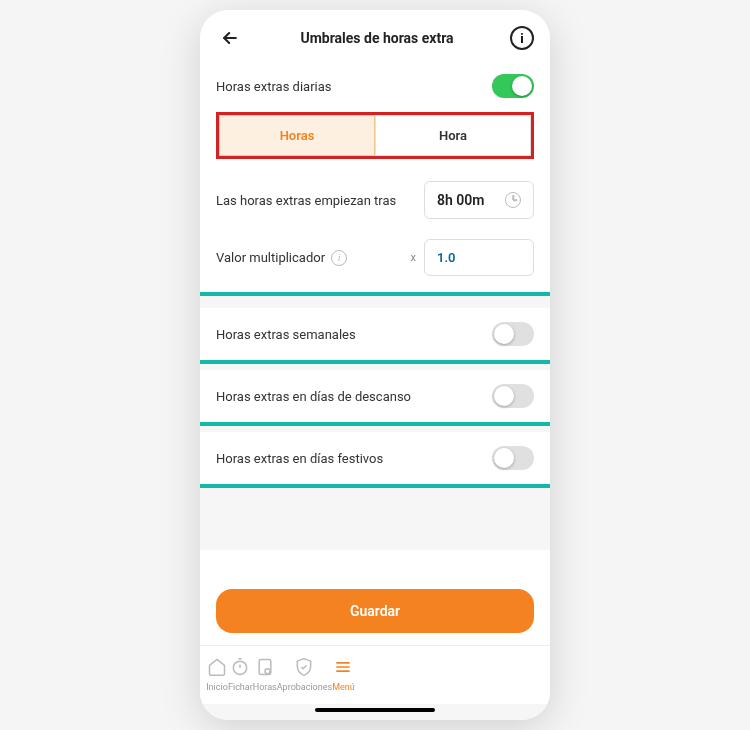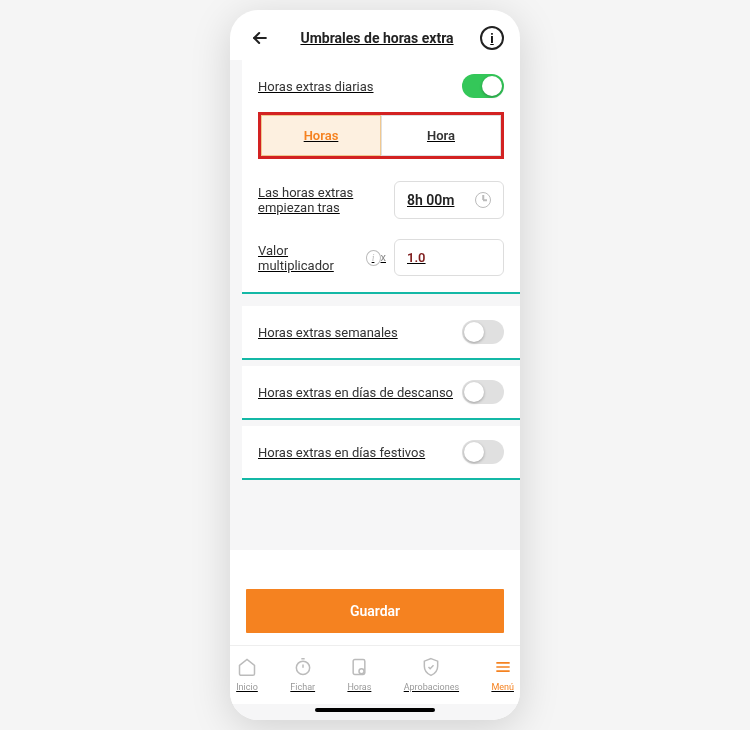--- a/index.html
+++ b/index.html
@@ -1,48 +1,48 @@
 <!DOCTYPE html>
 <html><head>
   <meta charset="utf-8">
   <style>
     * { margin: 0; padding: 0; box-sizing: border-box; font-family: -apple-system, BlinkMacSystemFont, "Segoe UI", Roboto, sans-serif; }
     body { background: #f5f5f5; display: flex; justify-content: center; padding: 10px; }
-    .phone { width: 290px; background: #fff; border-radius: 28px; box-shadow: 0 8px 40px rgba(0,0,0,0.15); overflow: hidden; display: flex; flex-direction: column; height: 710px; position: relative; text-decoration: underline; }
+    .phone { width: 350px; background: #fff; border-radius: 28px; box-shadow: 0 8px 40px rgba(0,0,0,0.15); overflow: hidden; display: flex; flex-direction: column; height: 710px; position: relative; }
     .header { display: flex; align-items: center; padding: 14px 16px 8px; }
     .back-btn { width: 28px; height: 28px; display: flex; align-items: center; justify-content: center; cursor: pointer; }
     .title-wrap { flex: 1; text-align: center; }
     .title { font-size: 14px; font-weight: 700; color: #222; }
     .subtitle { font-size: 11px; color: #666; margin-top: 1px; }
     .info-btn { width: 24px; height: 24px; border: 2px solid #222; border-radius: 50%; display: flex; align-items: center; justify-content: center; font-size: 13px; font-weight: 700; cursor: pointer; }
     .content { flex: 1; background: #f6f6f7; overflow-y: auto; display: flex; flex-direction: column; }
-    .section { background: #fff; border-bottom: 2px solid #14b8a6; margin-left: 12px; }
+    .section { background: #fff; border-bottom: 4px solid #14b8a6; }
     .row { display: flex; align-items: center; justify-content: space-between; padding: 14px 16px; }
     .row-label { font-size: 13px; color: #333; display: flex; align-items: center; gap: 6px; }
     .toggle { position: relative; width: 42px; height: 24px; background: #e0e0e0; border-radius: 12px; cursor: pointer; transition: background .2s; }
     .toggle.on { background: #34c759; }
     .toggle::after { content: ""; position: absolute; top: 2px; left: 2px; width: 20px; height: 20px; background: #fff; border-radius: 50%; box-shadow: 0 1px 3px rgba(0,0,0,0.3); transition: transform .2s; }
     .toggle.on::after { transform: translateX(18px); }
     .tabs { display: flex; margin: 0 16px 12px; border: 3px solid #d32222; }
     .tab { flex: 1; padding: 12px 0; text-align: center; font-size: 13px; font-weight: 600; cursor: pointer; border: 1px solid #e0e0e0; }
     .tab.active { background: #fdf0e0; color: #f58220; border-color: #f0c890; }
     .tab:not(.active) { background: #fff; color: #333; }
     .field-row { display: flex; justify-content: space-between; padding: 10px 16px; }
     .field-label { font-size: 13px; color: #333; display: flex; align-items: center; gap: 6px; }
     .field-input { display: flex; align-items: center; border: 1px solid #ddd; border-radius: 6px; padding: 10px 12px; min-width: 110px; justify-content: space-between; font-size: 14px; font-weight: 600; color: #222; }
-    .field-value { border: 1px solid #ddd; border-radius: 6px; padding: 10px 12px; min-width: 110px; font-size: 13px; font-weight: 600; color: #7f1d1d; }
+    .field-value { border: 1px solid #ddd; border-radius: 6px; padding: 10px 12px; min-width: 110px; font-size: 13px; font-weight: 600; color: #0369a1; }
     .mult-x { font-size: 11px; color: #888; margin-right: 8px; }
     .info-small { width: 16px; height: 16px; border: 1.5px solid #bbb; border-radius: 50%; display: inline-flex; align-items: center; justify-content: center; font-size: 10px; color: #bbb; font-style: italic; font-family: serif; }
     .clock-icon { width: 16px; height: 16px; border: 1.5px solid #bbb; border-radius: 50%; position: relative; }
     .clock-icon::before { content: ""; position: absolute; top: 50%; left: 50%; width: 1.5px; height: 5px; background: #bbb; transform: translate(-50%,-100%); }
     .clock-icon::after { content: ""; position: absolute; top: 50%; left: 50%; width: 4px; height: 1.5px; background: #bbb; transform: translate(0,-50%); }
     .spacer { flex: 1; }
     .save-row { padding: 12px 16px; background: #fff; }
-    .save-btn { width: 100%; padding: 14px; background: #f58220; color: #fff; border: none; border-radius: 1px; font-size: 14px; font-weight: 600; cursor: pointer; margin-top: 27px; }
-    .nav { display: flex; justify-content: space-between; padding: 10px 6px 12px; background: #fff; border-top: 1px solid #eee; }
+    .save-btn { width: 100%; padding: 14px; background: #f58220; color: #fff; border: none; border-radius: 16px; font-size: 14px; font-weight: 600; cursor: pointer; margin-top: 27px; }
+    .nav { display: flex; justify-content: flex-start; padding: 10px 6px 12px; background: #fff; border-top: 1px solid #eee; }
     .nav-item { display: flex; flex-direction: column; align-items: center; gap: 4px; cursor: pointer; }
     .nav-label { font-size: 9px; color: #999; }
     .nav-item.active .nav-label { color: #f58220; }
     .nav-icon { width: 22px; height: 22px; display: flex; align-items: center; justify-content: center; }
     .home-indicator { width: 120px; height: 4px; background: #000; border-radius: 2px; margin: 4px auto 8px; }
     .section-gap { height: 6px; background: #f6f6f7; }
     svg { display: block; }
   </style>
 </head>
 <body>

